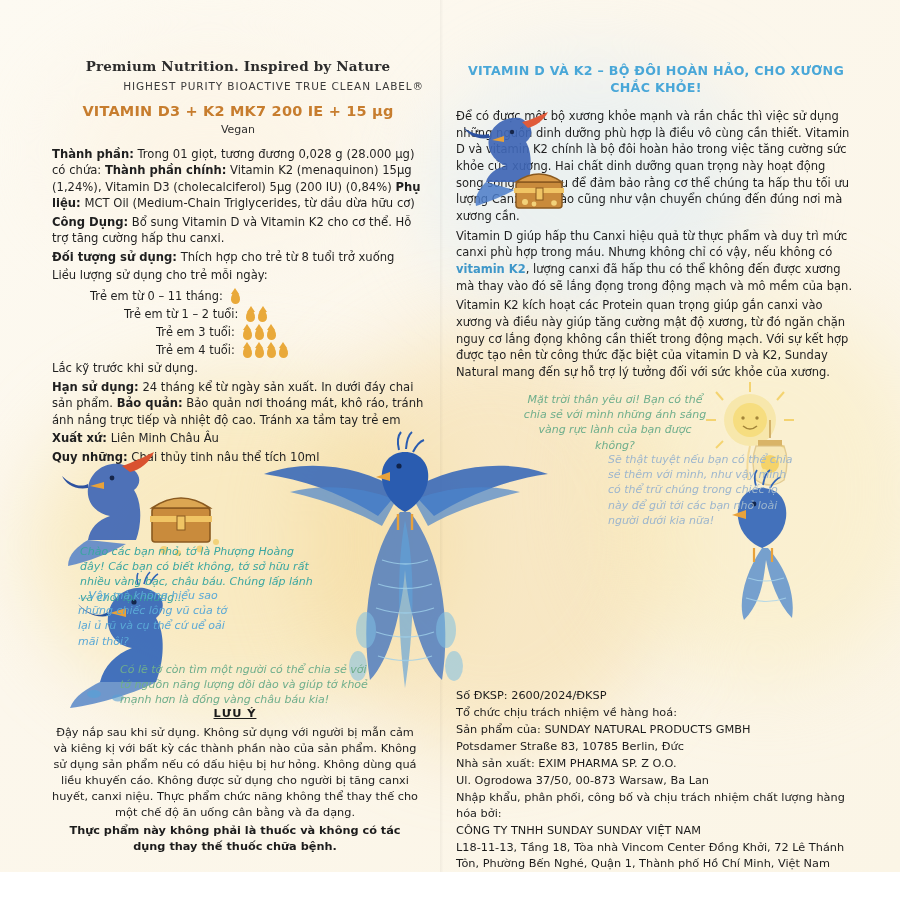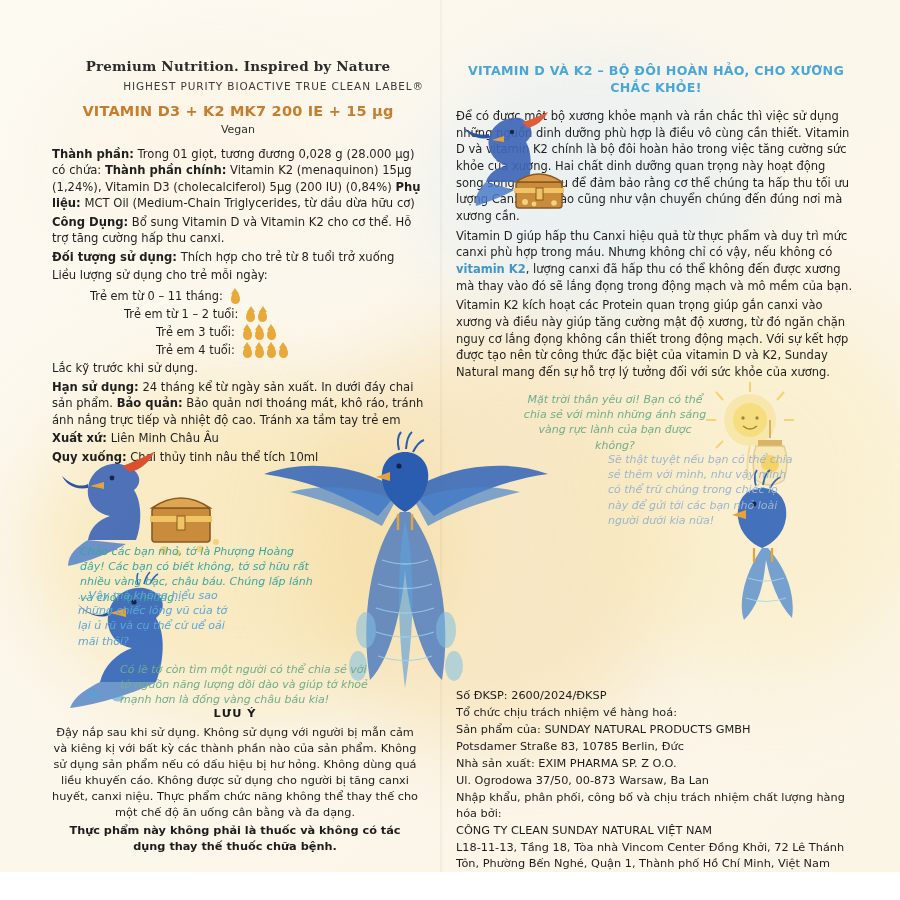--- a/index.html
+++ b/index.html
@@ -135,21 +135,21 @@
   #speech-peacock2 { left: 120px; top: 662px; width: 255px; color:#6fae8c; }
   #speech-sun { left: 520px; top: 392px; width: 190px; color:#6fae8c; text-align:center; }
   #speech-right { left: 608px; top: 452px; width: 185px; color:#9db6cd; }
 
   
   #notice {
     position: absolute; left: 52px; top: 706px; width: 366px;
     text-align: center;
     font-size: 11.3px; line-height: 1.42; color: #1c1c1c;
   }
-  #notice .t { font-weight: 700; letter-spacing: 1px; margin-bottom: 3px; }
+  #notice .t { font-weight: 700; letter-spacing: 1px; margin-bottom: 3px; text-decoration: underline; }
   #notice p { margin: 0 0 2px 0; text-align: center; }
   #notice .bold { font-weight: 700; }
 
   
   #legal {
     position: absolute; left: 456px; top: 688px; width: 410px;
     font-size: 11.3px; line-height: 1.42; color: #1c1c1c;
   }
   #legal p { margin: 0 0 1px 0; }
 
@@ -229,21 +229,21 @@
 
       <p>Lắc kỹ trước khi sử dụng.</p>
       <p>
         <span class="lbl">Hạn sử dụng:</span><span> 24 tháng kể từ ngày sản xuất. In dưới đáy chai sản phẩm.</span>
         <span class="lbl">Bảo quản:</span><span> Bảo quản nơi thoáng mát, khô ráo, tránh ánh nắng trực tiếp và nhiệt độ cao. Tránh xa tầm tay trẻ em</span>
       </p>
       <p>
         <span class="lbl">Xuất xứ:</span><span> Liên Minh Châu Âu</span>
       </p>
       <p>
-        <span class="lbl">Quy xuống:</span><span> Chai thủy tinh nâu thể tích 10ml</span>
+        <span class="lbl">Quy những:</span><span> Chai thủy tinh nâu thể tích 10ml</span>
       </p>
     </div>
   </div>
 
   <div class="panel" id="right-panel">
     <div class="right-head">VITAMIN D VÀ K2 – BỘ ĐÔI HOÀN HẢO, CHO XƯƠNG CHẮC KHỎE!</div>
     <div class="right-body">
       <p class="intro-indent">Để có được một bộ xương khỏe mạnh và rắn chắc thì việc sử dụng những nguồn dinh dưỡng phù hợp là điều vô cùng cần thiết. Vitamin D và vitamin K2 chính là bộ đôi hoàn hảo trong việc tăng cường sức khỏe của xương. Hai chất dinh dưỡng quan trọng này hoạt động song song với nhau để đảm bảo rằng cơ thể chúng ta hấp thu tối ưu lượng Canxi nạp vào cũng như vận chuyển chúng đến đúng nơi mà xương cần.</p>
       <p>
         <span>Vitamin D giúp hấp thu Canxi hiệu quả từ thực phẩm và duy trì mức canxi phù hợp trong máu. Nhưng không chỉ có vậy, nếu không có </span><span class="hl">vitamin K2</span><span>, lượng canxi đã hấp thu có thể không đến được xương mà thay vào đó sẽ lắng đọng trong động mạch và mô mềm của bạn.</span>
@@ -384,16 +384,16 @@
   </div>
 
   <div id="legal">
     <p>Số ĐKSP: 2600/2024/ĐKSP</p>
     <p>Tổ chức chịu trách nhiệm về hàng hoá:</p>
     <p>Sản phẩm của: SUNDAY NATURAL PRODUCTS GMBH</p>
     <p>Potsdamer Straße 83, 10785 Berlin, Đức</p>
     <p>Nhà sản xuất: EXIM PHARMA SP. Z O.O.</p>
     <p>Ul. Ogrodowa 37/50, 00-873 Warsaw, Ba Lan</p>
     <p>Nhập khẩu, phân phối, công bố và chịu trách nhiệm chất lượng hàng hóa bởi:</p>
-    <p>CÔNG TY CLEAN SUNDAY NATURAL VIỆT NAM</p>
+    <p>CÔNG TY TNHH SUNDAY SUNDAY VIỆT NAM</p>
     <p>L18-11-13, Tầng 18, Tòa nhà Vincom Center Đồng Khởi, 72 Lê Thánh Tôn, Phường Bến Nghé, Quận 1, Thành phố Hồ Chí Minh, Việt Nam</p>
   </div>
 </div>
 
 </body></html>

